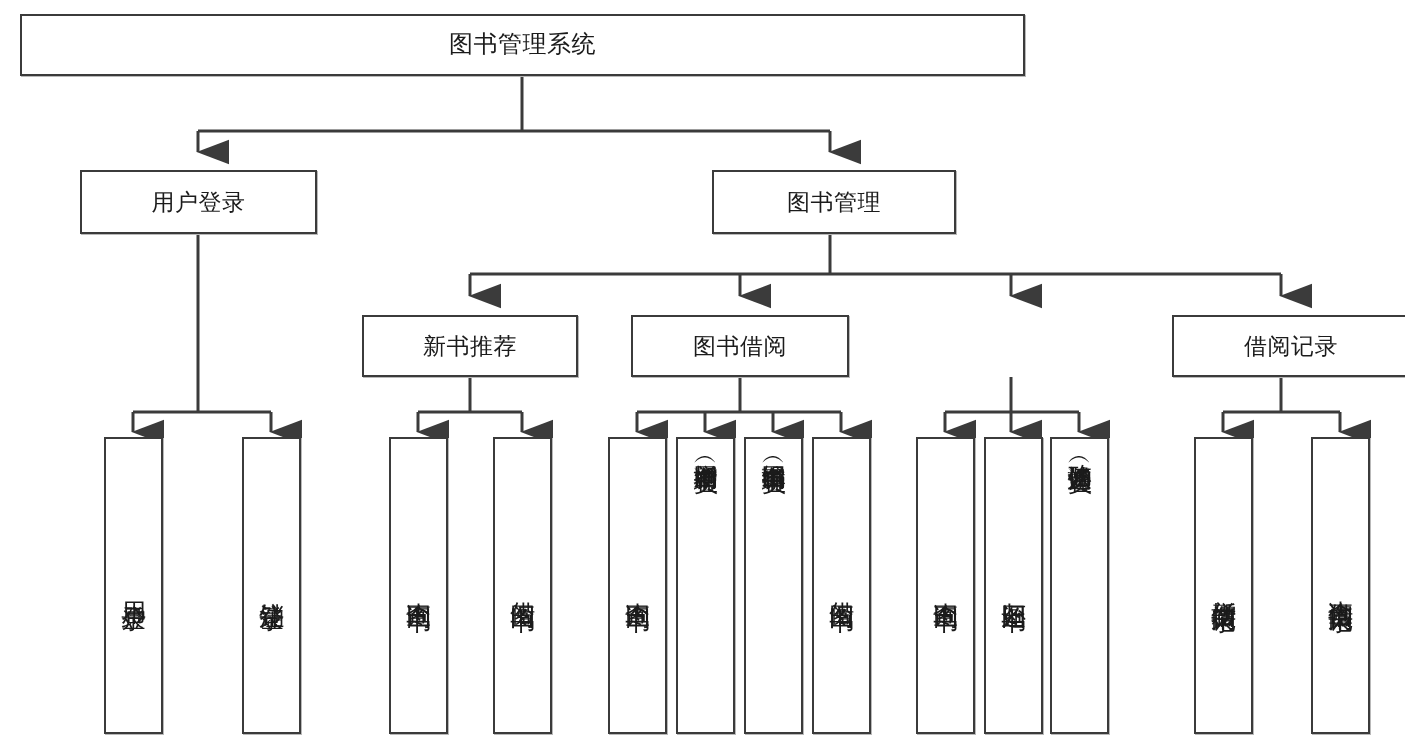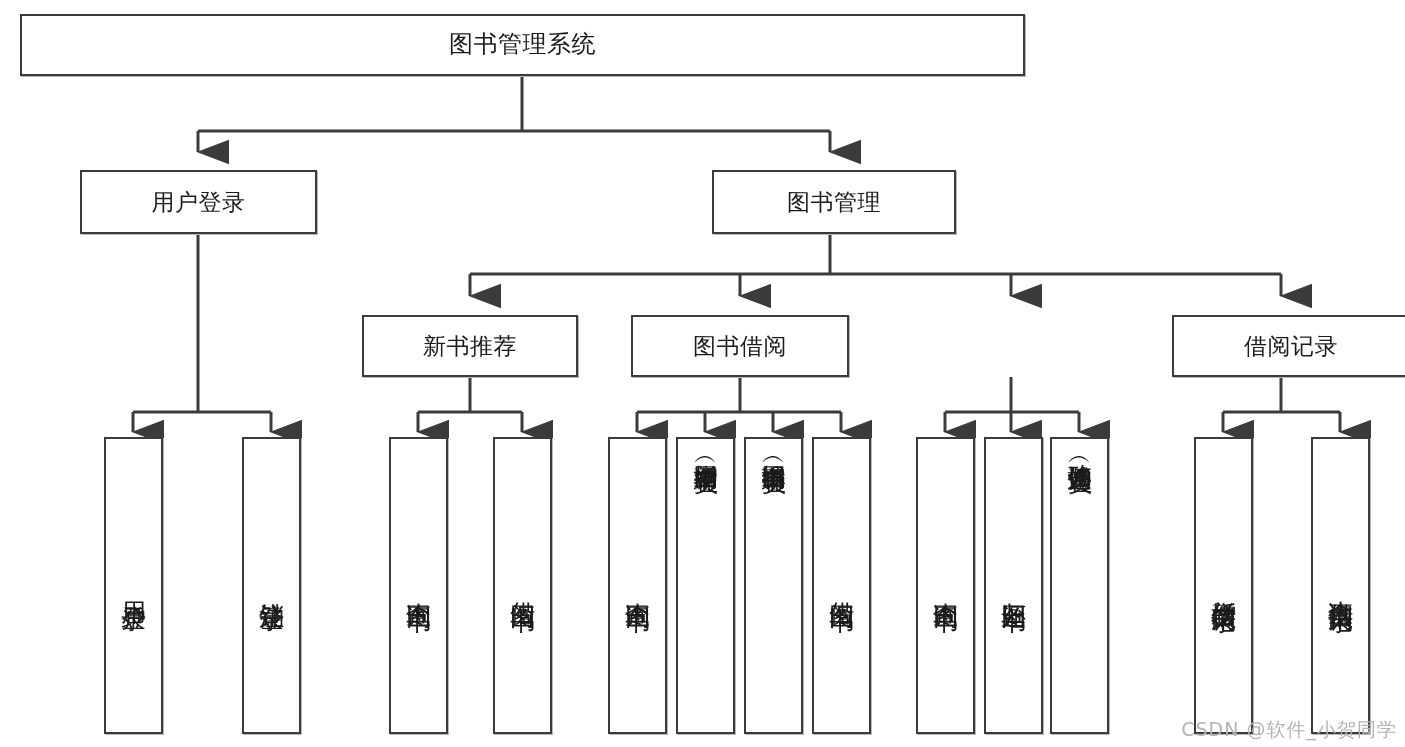--- a/index.html
+++ b/index.html
@@ -179,14 +179,13 @@
     <span class="label">确认归还（管理员）</span>
   </div>
 
   <div class="node vert centered" style="left:1194px;top:437px;width:59px;height:297px;">
     <span class="label">新增借阅记录</span>
   </div>
   <div class="node vert centered" style="left:1311px;top:437px;width:59px;height:297px;">
     <span class="label">查询借阅记录</span>
   </div>
 
-  <div id="watermark">CSDN @软件_小贺同学</div>
 </div>
 
 </body></html>

